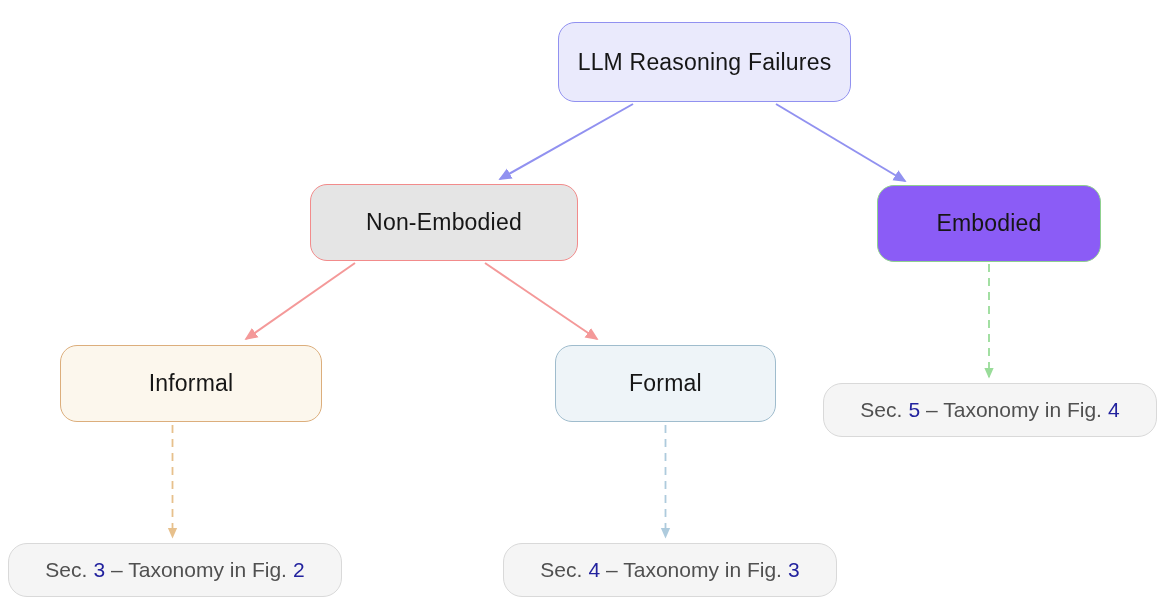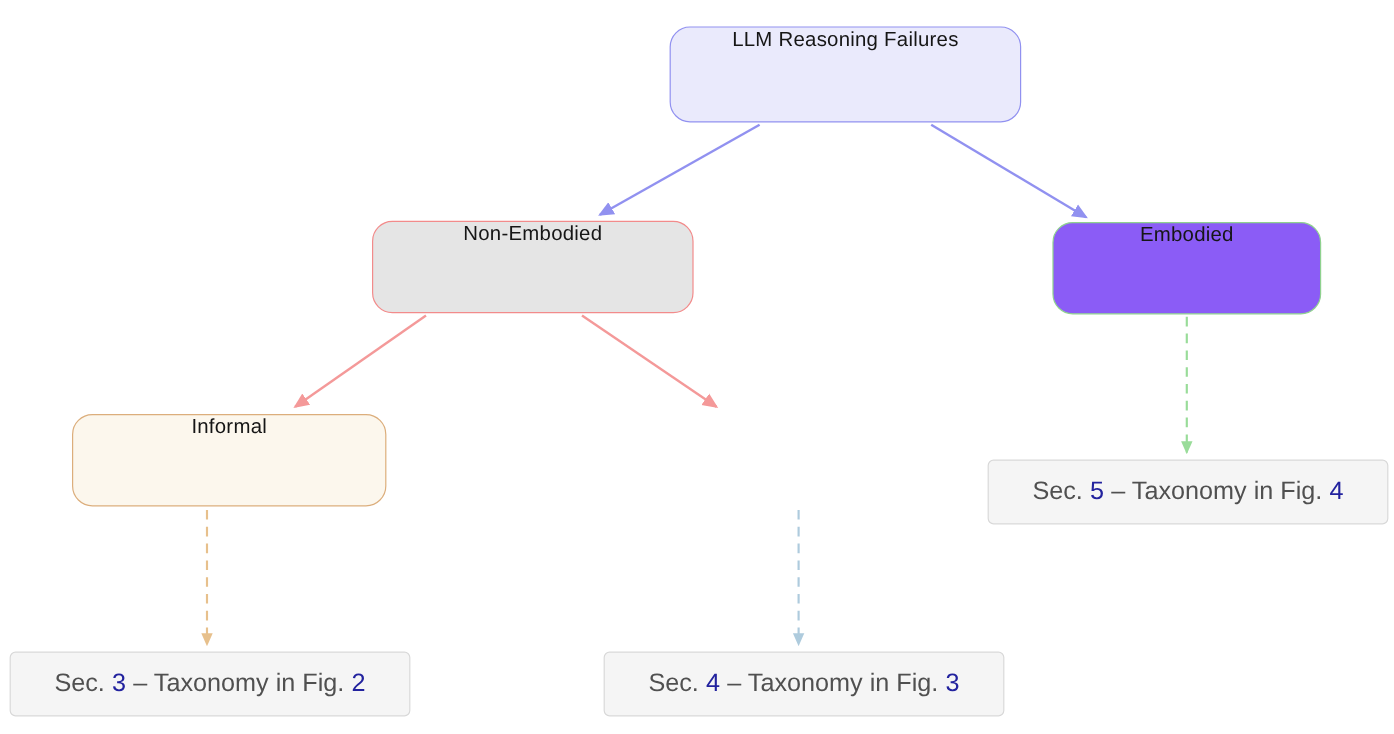--- a/index.html
+++ b/index.html
@@ -13,40 +13,41 @@
   }
   .edges {
     position: absolute;
     left: 0; top: 0;
     width: 1162px; height: 612px;
     pointer-events: none;
   }
   .node {
     position: absolute;
     display: flex;
+    align-items: center;
     justify-content: center;
     border-radius: 17px;
     border: 1.7px solid;
-    font-size: 17px;
+    font-size: 23px;
     color: #161616;
     letter-spacing: 0.2px;
     box-sizing: border-box;
   }
   .node-root        { left: 558px; top: 22px;  width: 293px; height: 80px; background: #EAEAFC; border-color: #9191F0; }
   .node-nonembodied { left: 310px; top: 184px; width: 268px; height: 77px; background: #e5e5e5; border-color: #F28B8B; }
   .node-embodied    { left: 877px; top: 185px; width: 224px; height: 77px; background: #8b5cf6; border-color: #8FD18F; }
   .node-informal    { left: 60px;  top: 345px; width: 262px; height: 77px; background: #FCF7ED; border-color: #DCAE7C; }
   .node-formal      { left: 555px; top: 345px; width: 221px; height: 77px; background: #EEF4F8; border-color: #9FBCCD; }
   .ref {
     position: absolute;
     display: flex;
     align-items: center;
     justify-content: center;
     gap: 6px;
-    border-radius: 5px;
+    border-radius: 19px;
     border: 1.4px solid #D9D9D9;
     background: #F5F5F5;
     font-size: 21px;
     color: #505050;
     box-sizing: border-box;
     white-space: nowrap;
   }
   .ref-1 { left: 8px;   top: 543px; width: 334px; height: 54px; }
   .ref-2 { left: 503px; top: 543px; width: 334px; height: 54px; }
   .ref-3 { left: 823px; top: 383px; width: 334px; height: 54px; }
@@ -94,20 +95,23 @@
   </div>
 
   <div class="node node-embodied">
     <span>Embodied</span>
   </div>
 
   <div class="node node-informal">
     <span>Informal</span>
   </div>
 
+  <div class="node node-formal">
+    <span>Formal</span>
+  </div>
 
   <div class="ref ref-1">
     <span class="ref-text">Sec.</span>
     <span class="ref-num">3</span>
     <span class="ref-text">– Taxonomy in Fig.</span>
     <span class="ref-num">2</span>
   </div>
 
   <div class="ref ref-2">
     <span class="ref-text">Sec.</span>

